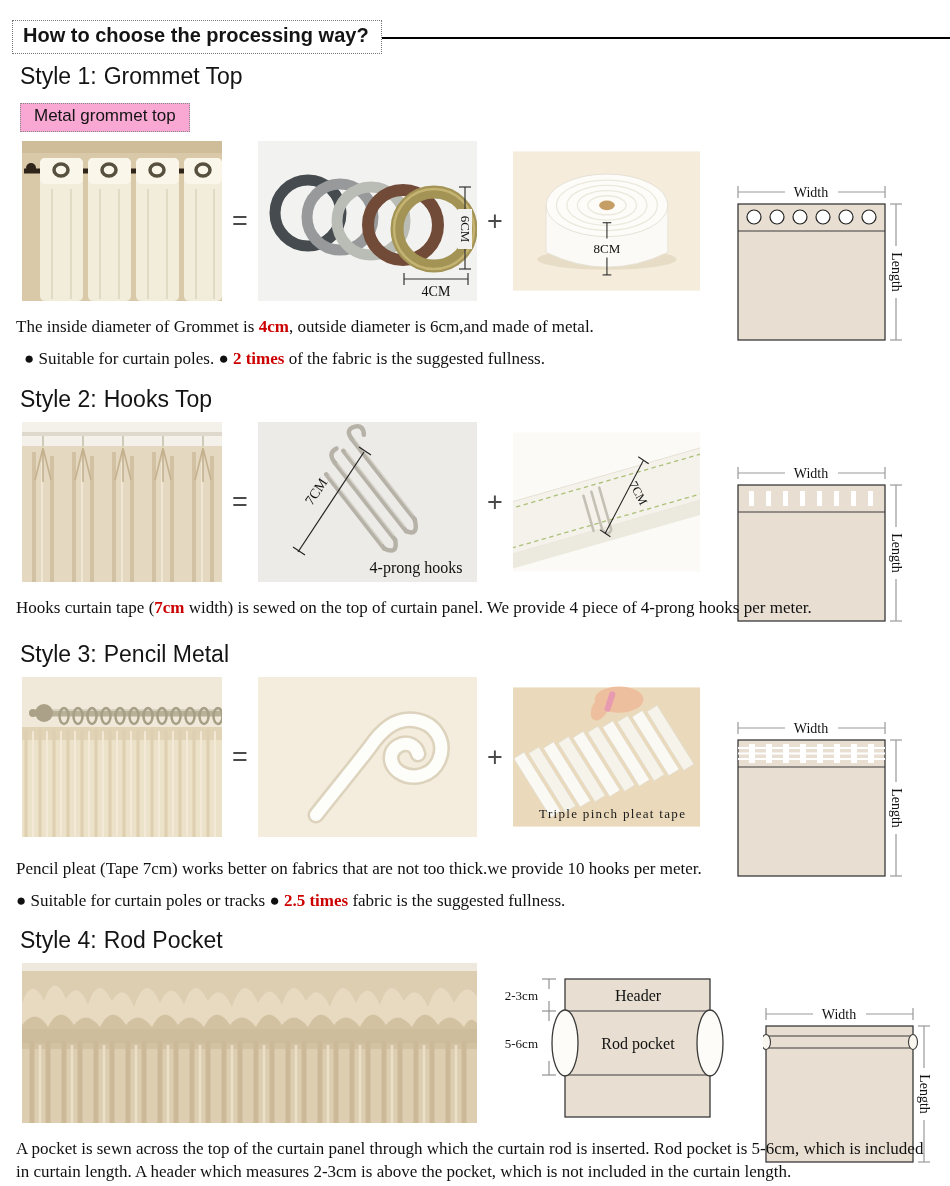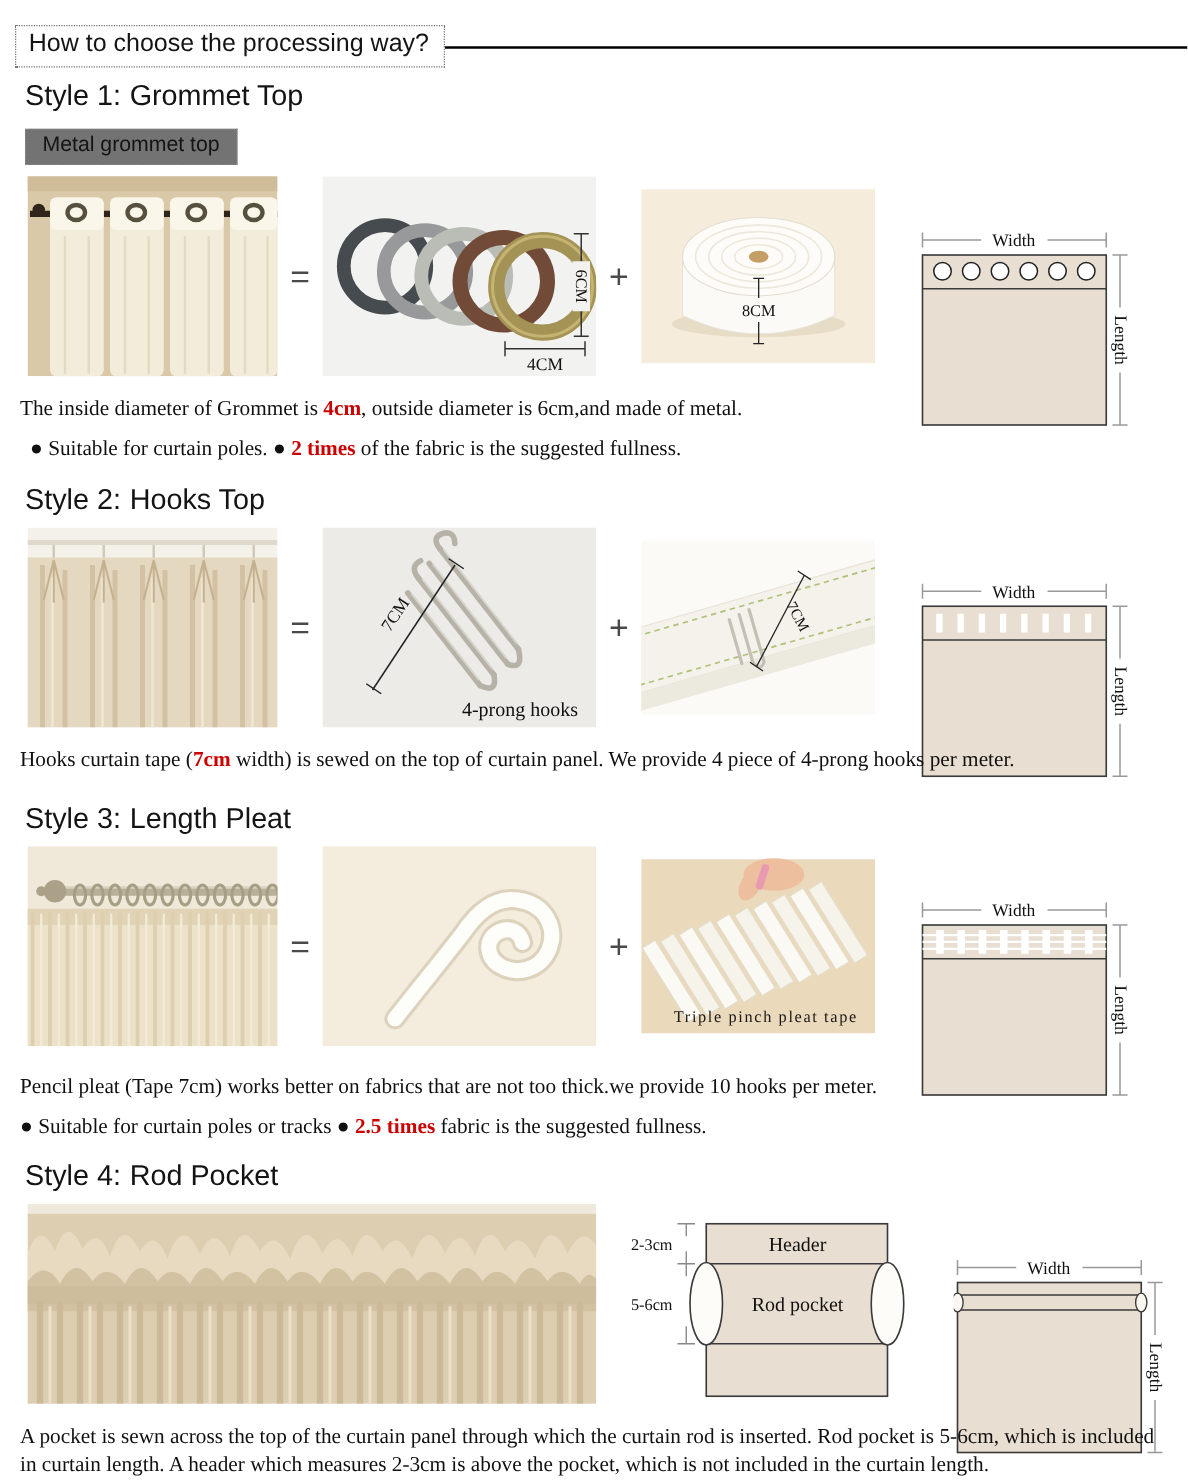--- a/index.html
+++ b/index.html
@@ -2,33 +2,33 @@
 <html><head>
 <meta charset="utf-8">
 <style>
   * { margin:0; padding:0; box-sizing:border-box; }
   html,body { background:#fff; }
   body {
     width:950px; height:1186px; position:relative; overflow:hidden;
     font-family:"Liberation Serif", serif; color:#111;
   }
   
-  .title-row { position:relative; margin:20px 0 0 12px; height:34px; }
+  .title-row { position:relative; margin:20px 0 0 12px; height:34px;font-weight:bold; }
   .title-box {
     display:inline-block; position:relative; z-index:2; background:#fff;
     border:1px dotted #777; padding:3px 12px 6px 10px;
     font-family:"Liberation Sans", sans-serif; font-size:20px; color:#141414;
   }
   .title-line { position:absolute; top:17px; left:324px; width:614px; border-top:2px solid #000; }
   
   .style-heading { margin:9px 0 0 20px; font-family:"Liberation Sans", sans-serif; font-size:23px; color:#141414; }
   .style-heading .hp { font-weight:normal; margin-right:7px; }
   .style-heading .hn { font-weight:normal; }
   .tag {
-    display:inline-block; margin:13px 0 0 20px; background:#737373; border:1px dotted #888;
+    display:inline-block; margin:13px 0 0 20px; background:#f9a8d4; border:1px dotted #888;
     padding:2px 13px 5px; font-family:"Liberation Sans", sans-serif; font-size:17px; color:#141414;
   }
   
   .media-row { display:flex; align-items:flex-start; margin:9px 0 0 22px; height:165px; }
   .photo { position:relative; height:160px; }
   .photo svg { display:block; width:100%; height:100%; }
   .w200{width:200px}.w219{width:219px}.w215{width:187px}.w455{width:455px}
   .op {
     width:36px; height:160px; display:flex; align-items:center; justify-content:center;
     font-family:"Liberation Sans", sans-serif; font-size:27px; color:#4a4a4a;
@@ -277,21 +277,21 @@
         <text class="svg-serif" transform="rotate(90 161 90)" x="161" y="94" text-anchor="middle" font-size="14" fill="#111">Length</text>
       </svg>
     </div>
   </div>
 
   <p class="desc"><span>Hooks curtain tape (</span><span class="red">7cm</span><span> width) is sewed on the top of curtain panel. We provide 4 piece of 4-prong hooks per meter.</span></p>
 </div>
 
 <div class="section sec3">
   <h2 class="style-heading">
-    <span class="hp">Style 3:</span><span class="hn">Length Pleat</span>
+    <span class="hp">Style 3:</span><span class="hn">Pencil Metal</span>
   </h2>
 
   <div class="media-row">
 
     <div class="photo w200">
       <svg viewBox="0 0 200 160">
         <rect width="200" height="160" fill="#f0e8d8"></rect>
         <line x1="14" y1="36" x2="200" y2="36" stroke="#b9b098" stroke-width="7"></line>
         <line x1="14" y1="33" x2="200" y2="33" stroke="#d8d2c0" stroke-width="2"></line>
         <circle cx="22" cy="36" r="9" fill="#aaa188"></circle>

